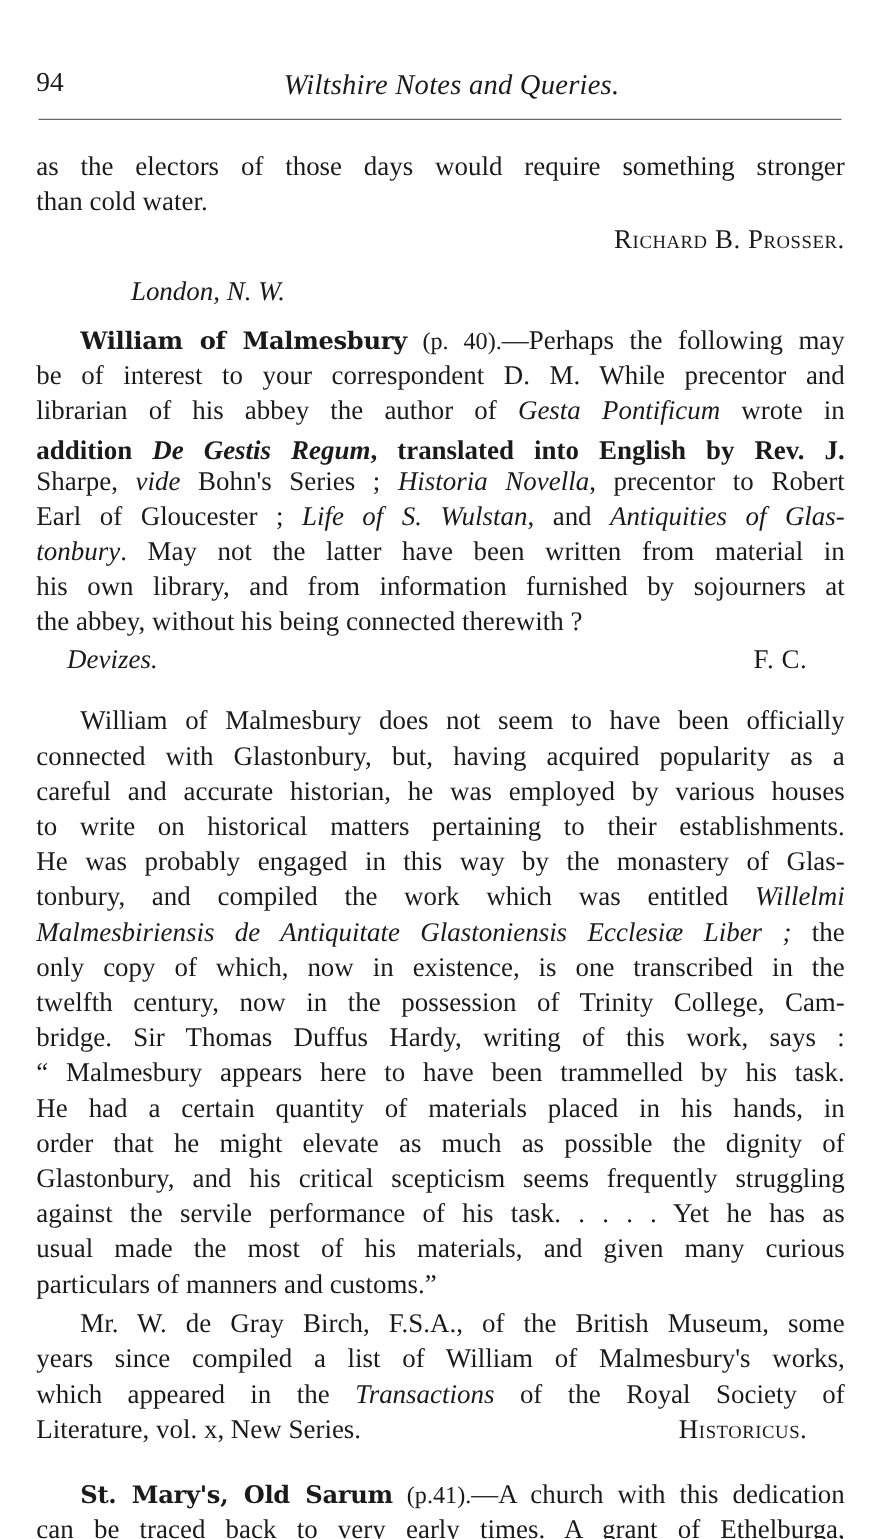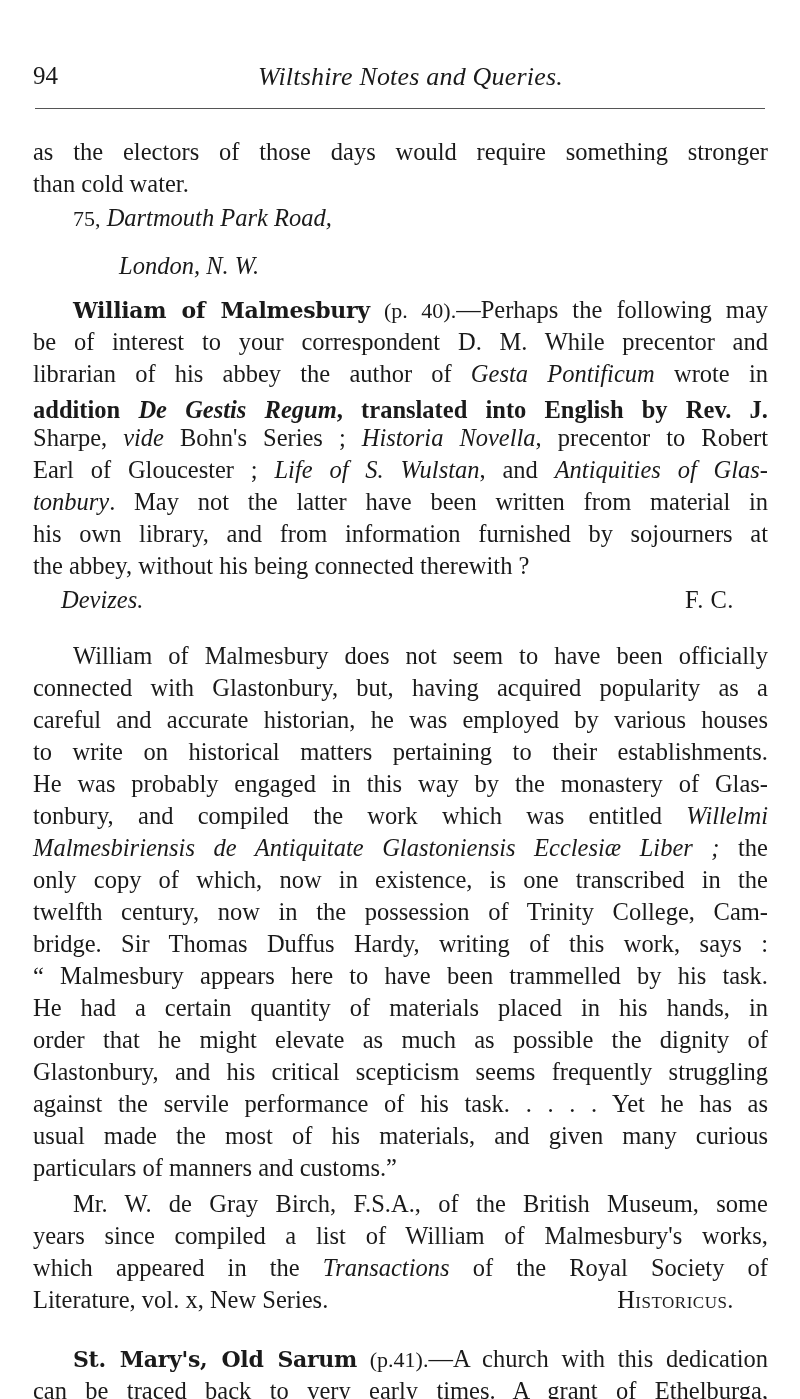--- a/index.html
+++ b/index.html
@@ -35,21 +35,21 @@
   <div class="header">
     <span class="page-num">94</span>
     <div class="running-title">Wiltshire Notes and Queries.</div>
   </div>
   <div class="rule"></div>
 
   <div class="body-text" style="top:96px;">
     <div class="line" style="top:0px;">as the electors of those days would require something stronger</div>
     <div class="line last" style="top:32px;">than cold water.</div>
     <div class="sig-row" style="top:66px;">
-      <span class="sig-left"><span class="osf" style="font-style:normal">75,</span> <span>Dartmouth Park Road,</span></span>
+      <span class="sig-right">Richard B. Prosser.</span>
     </div>
     <div class="sig-row" style="top:114px;">
       <span class="sig-left" style="left:86px;">London, N. W.</span>
     </div>
   </div>
 
   <div class="body-text" style="top:254px;">
     <div class="line indent" style="top:0px;"><b>William of Malmesbury</b> <span class="osf">(p. 40).</span><span>—Perhaps the following may</span></div>
     <div class="line" style="top:32px;">be of interest to your correspondent D. M.  While precentor and</div>
     <div class="line" style="top:64px;"><span>librarian of his abbey the author of </span><i>Gesta Pontificum</i><span> wrote in</span></div>

